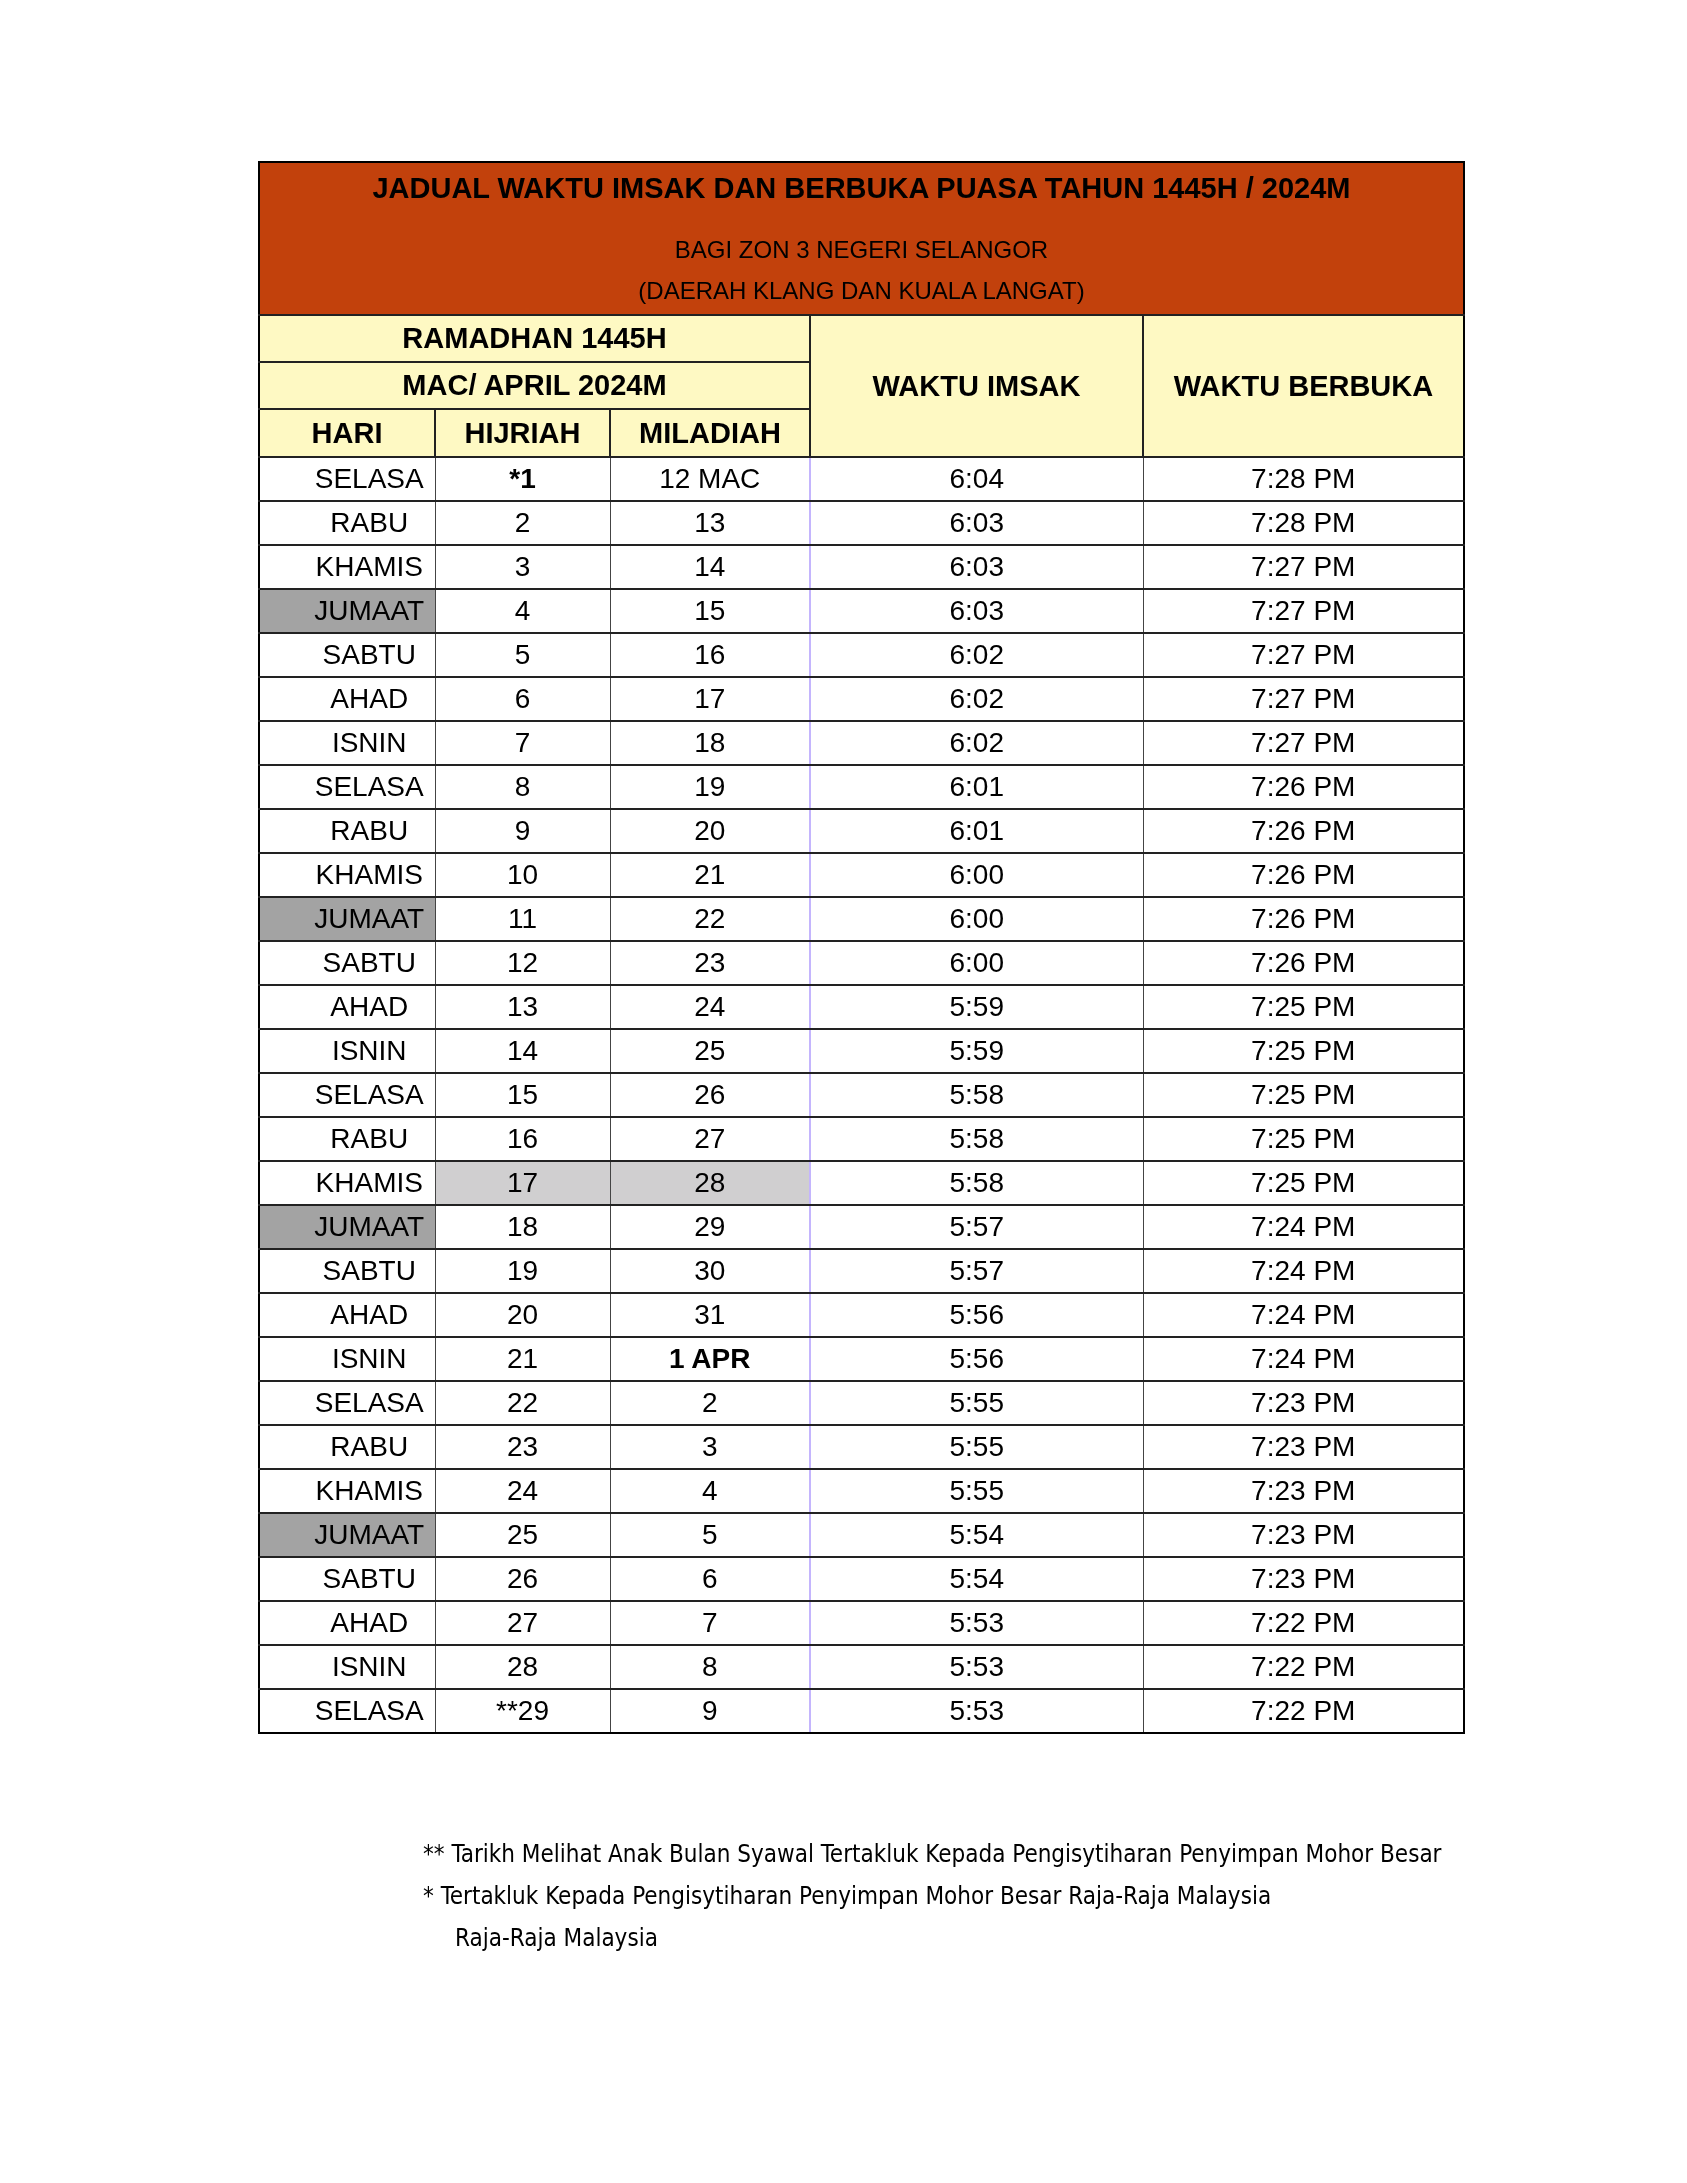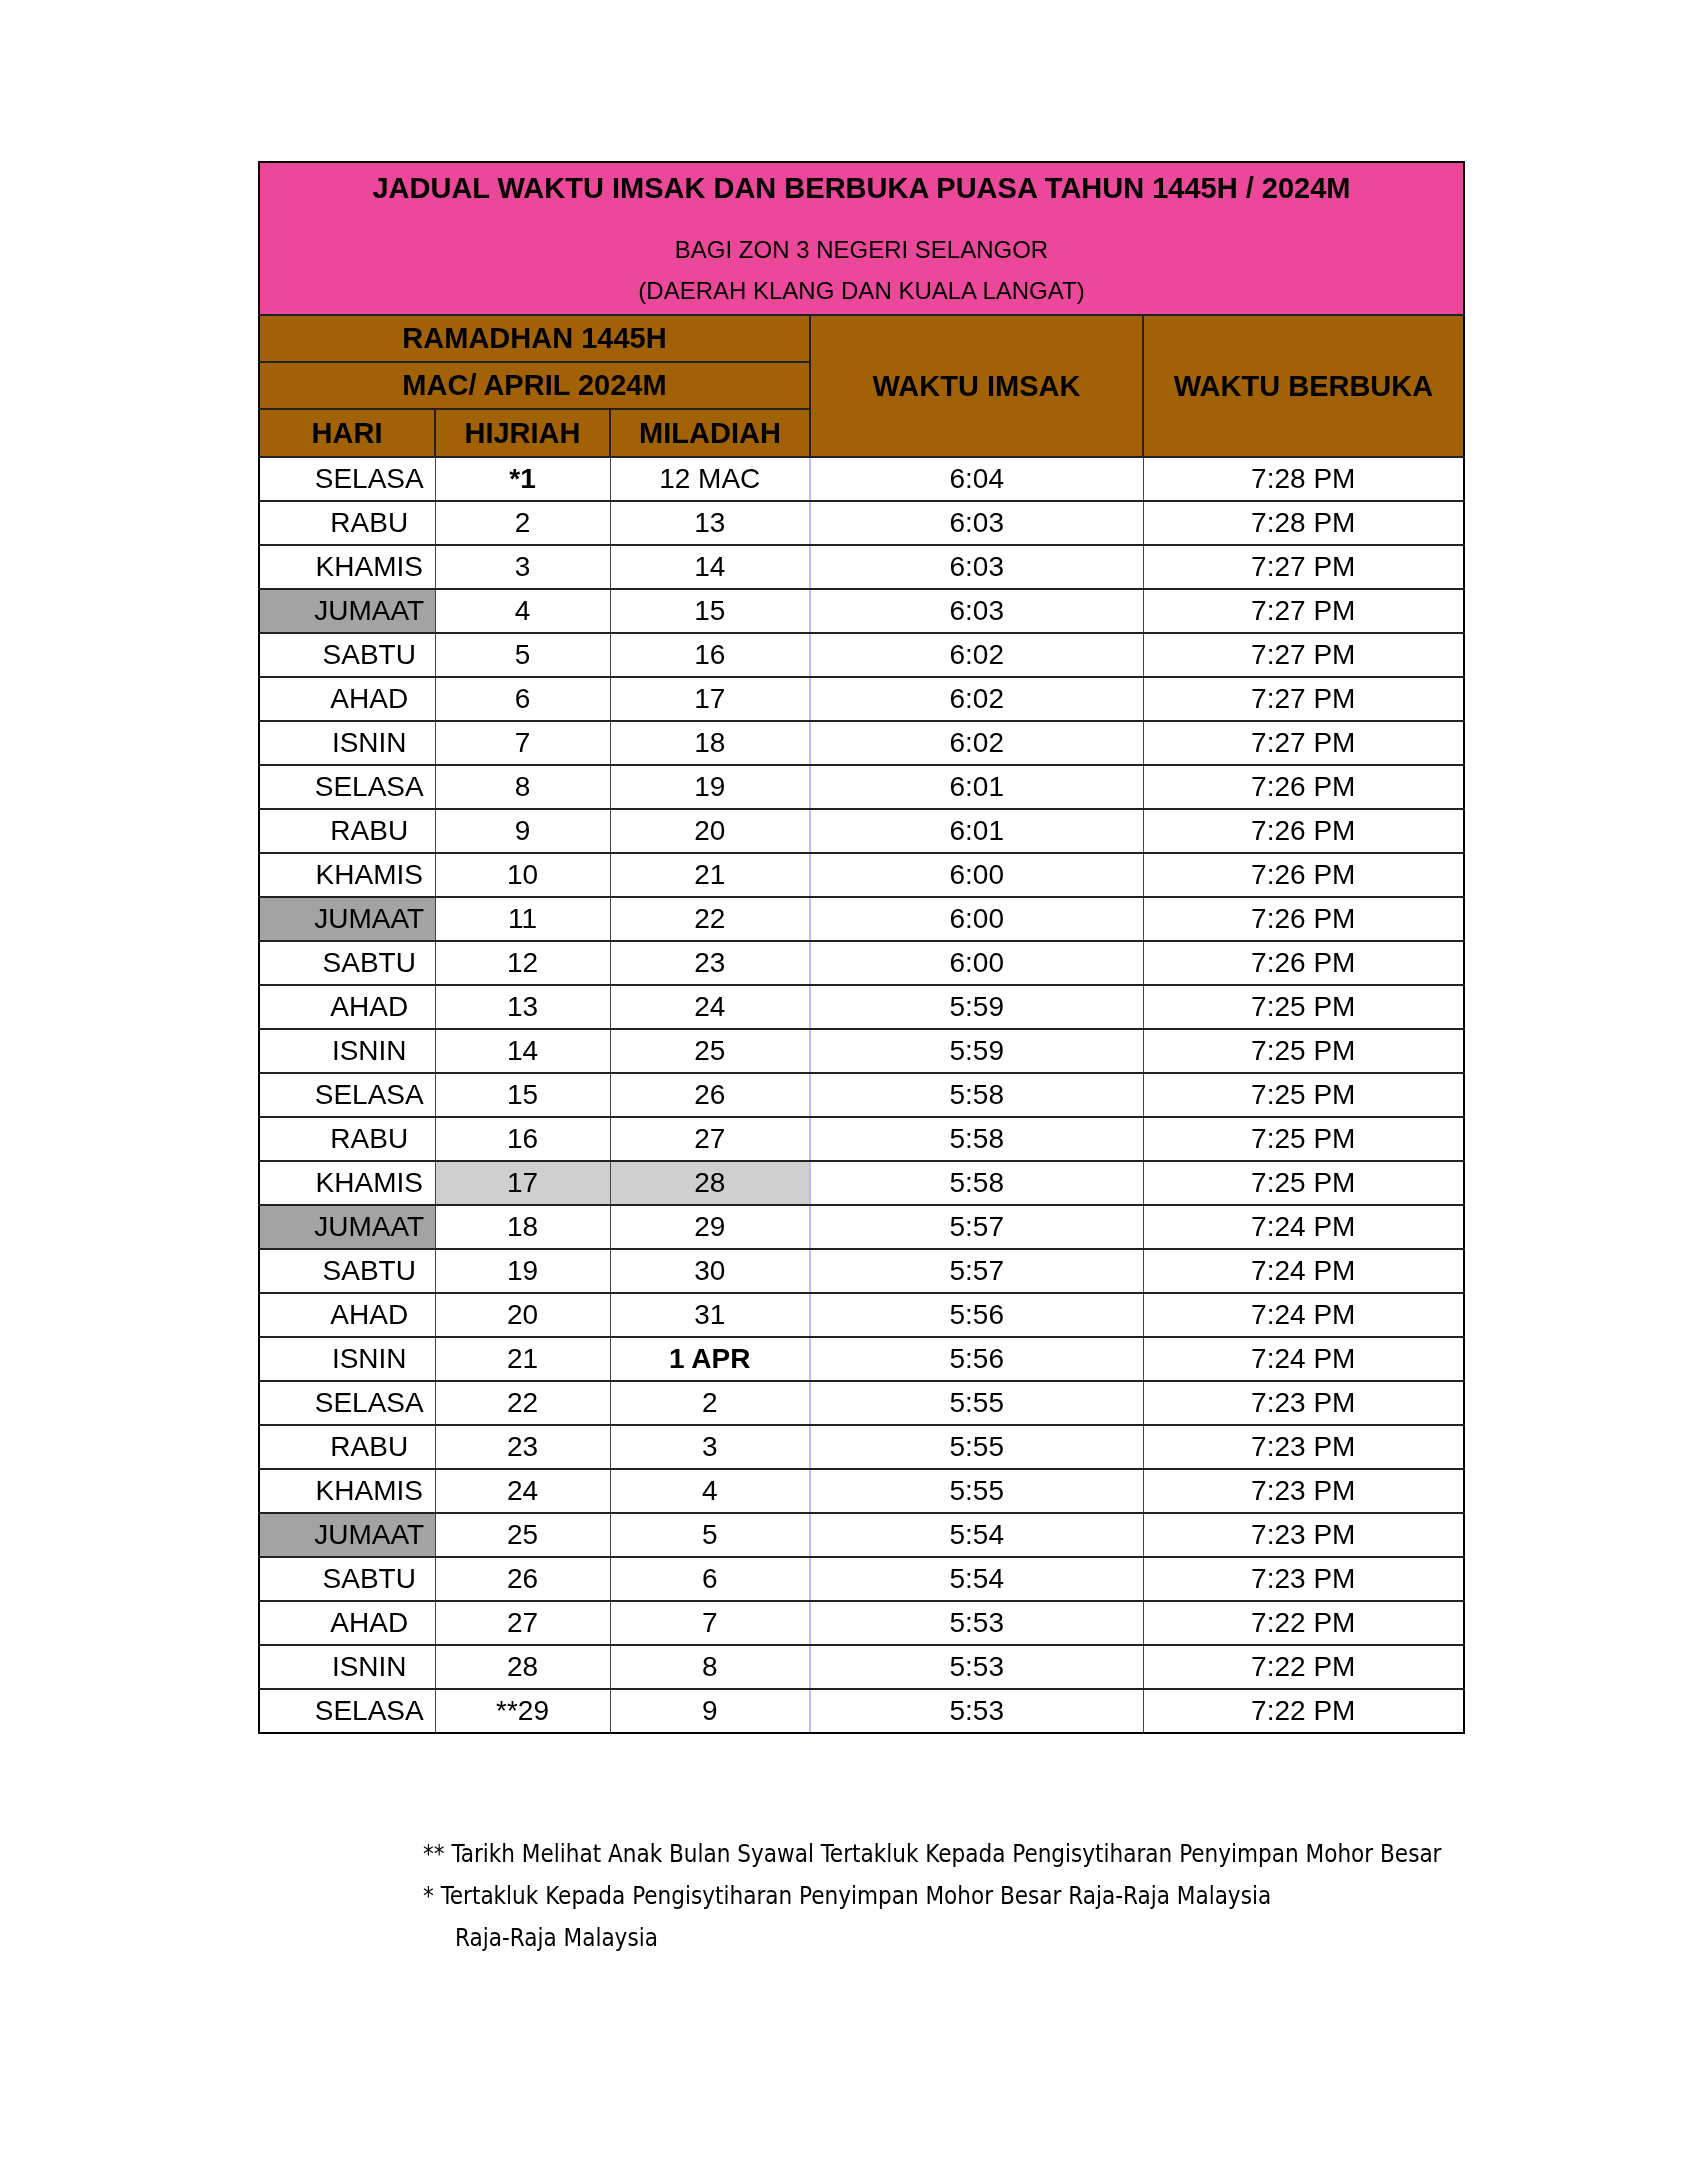--- a/index.html
+++ b/index.html
@@ -1,24 +1,24 @@
 <!DOCTYPE html>
 <html style="font-size:10.6px"><head>
 <meta charset="utf-8">
 <style>
   html, body { margin:0; padding:0; background:#ffffff; }
   body { width:1687px; height:2183px; position:relative; overflow:hidden;
          font-family:"DejaVu Sans Condensed","DejaVu Sans","Liberation Sans",sans-serif; color:#000; }
   .sheet { position:absolute; left:258px; top:161px; width:1205px; }
   table { border-collapse:collapse; width:1205px; table-layout:fixed; }
   td, th { padding:0; text-align:center; vertical-align:middle; font-family:"Liberation Sans Narrow","Liberation Sans",sans-serif; }
-  .title-cell { border:2.6px solid #000; border-bottom:2px solid #222; height:151px; background:#ec4899; }
+  .title-cell { border:2.6px solid #000; border-bottom:2px solid #222; height:151px; background:#c2410c; }
   .title1 { font-weight:bold; font-size:29px; letter-spacing:0px; margin-top:6.6px; }
   .title2 { font-weight:normal; font-size:24px; margin-top:24px; line-height:41px; }
-  .hdr { background:#a16207; font-weight:bold; font-size:29px; border:2px solid #222; }
+  .hdr { background:#fef9c3; font-weight:bold; font-size:29px; border:2px solid #222; }
   .hdr-l { border-left:2.6px solid #000; }
   .hdr-r { border-right:2.6px solid #000; }
   .h1 { height:45px; }
   .h2 { height:45px; }
   .h3 { height:46px; }
   tbody td { height:42px; font-size:28px; border-top:2px solid #222; border-bottom:2px solid #222;
              border-left:0.7px solid #444; border-right:0.7px solid #444; background:#fff; }
   tbody td.c0 { border-left:2.6px solid #000;padding-left:44px; }
   tbody td.c2 { border-right:2px solid #c4b5fd; }
   tbody td.c3 { border-right:0.7px solid #444; }

